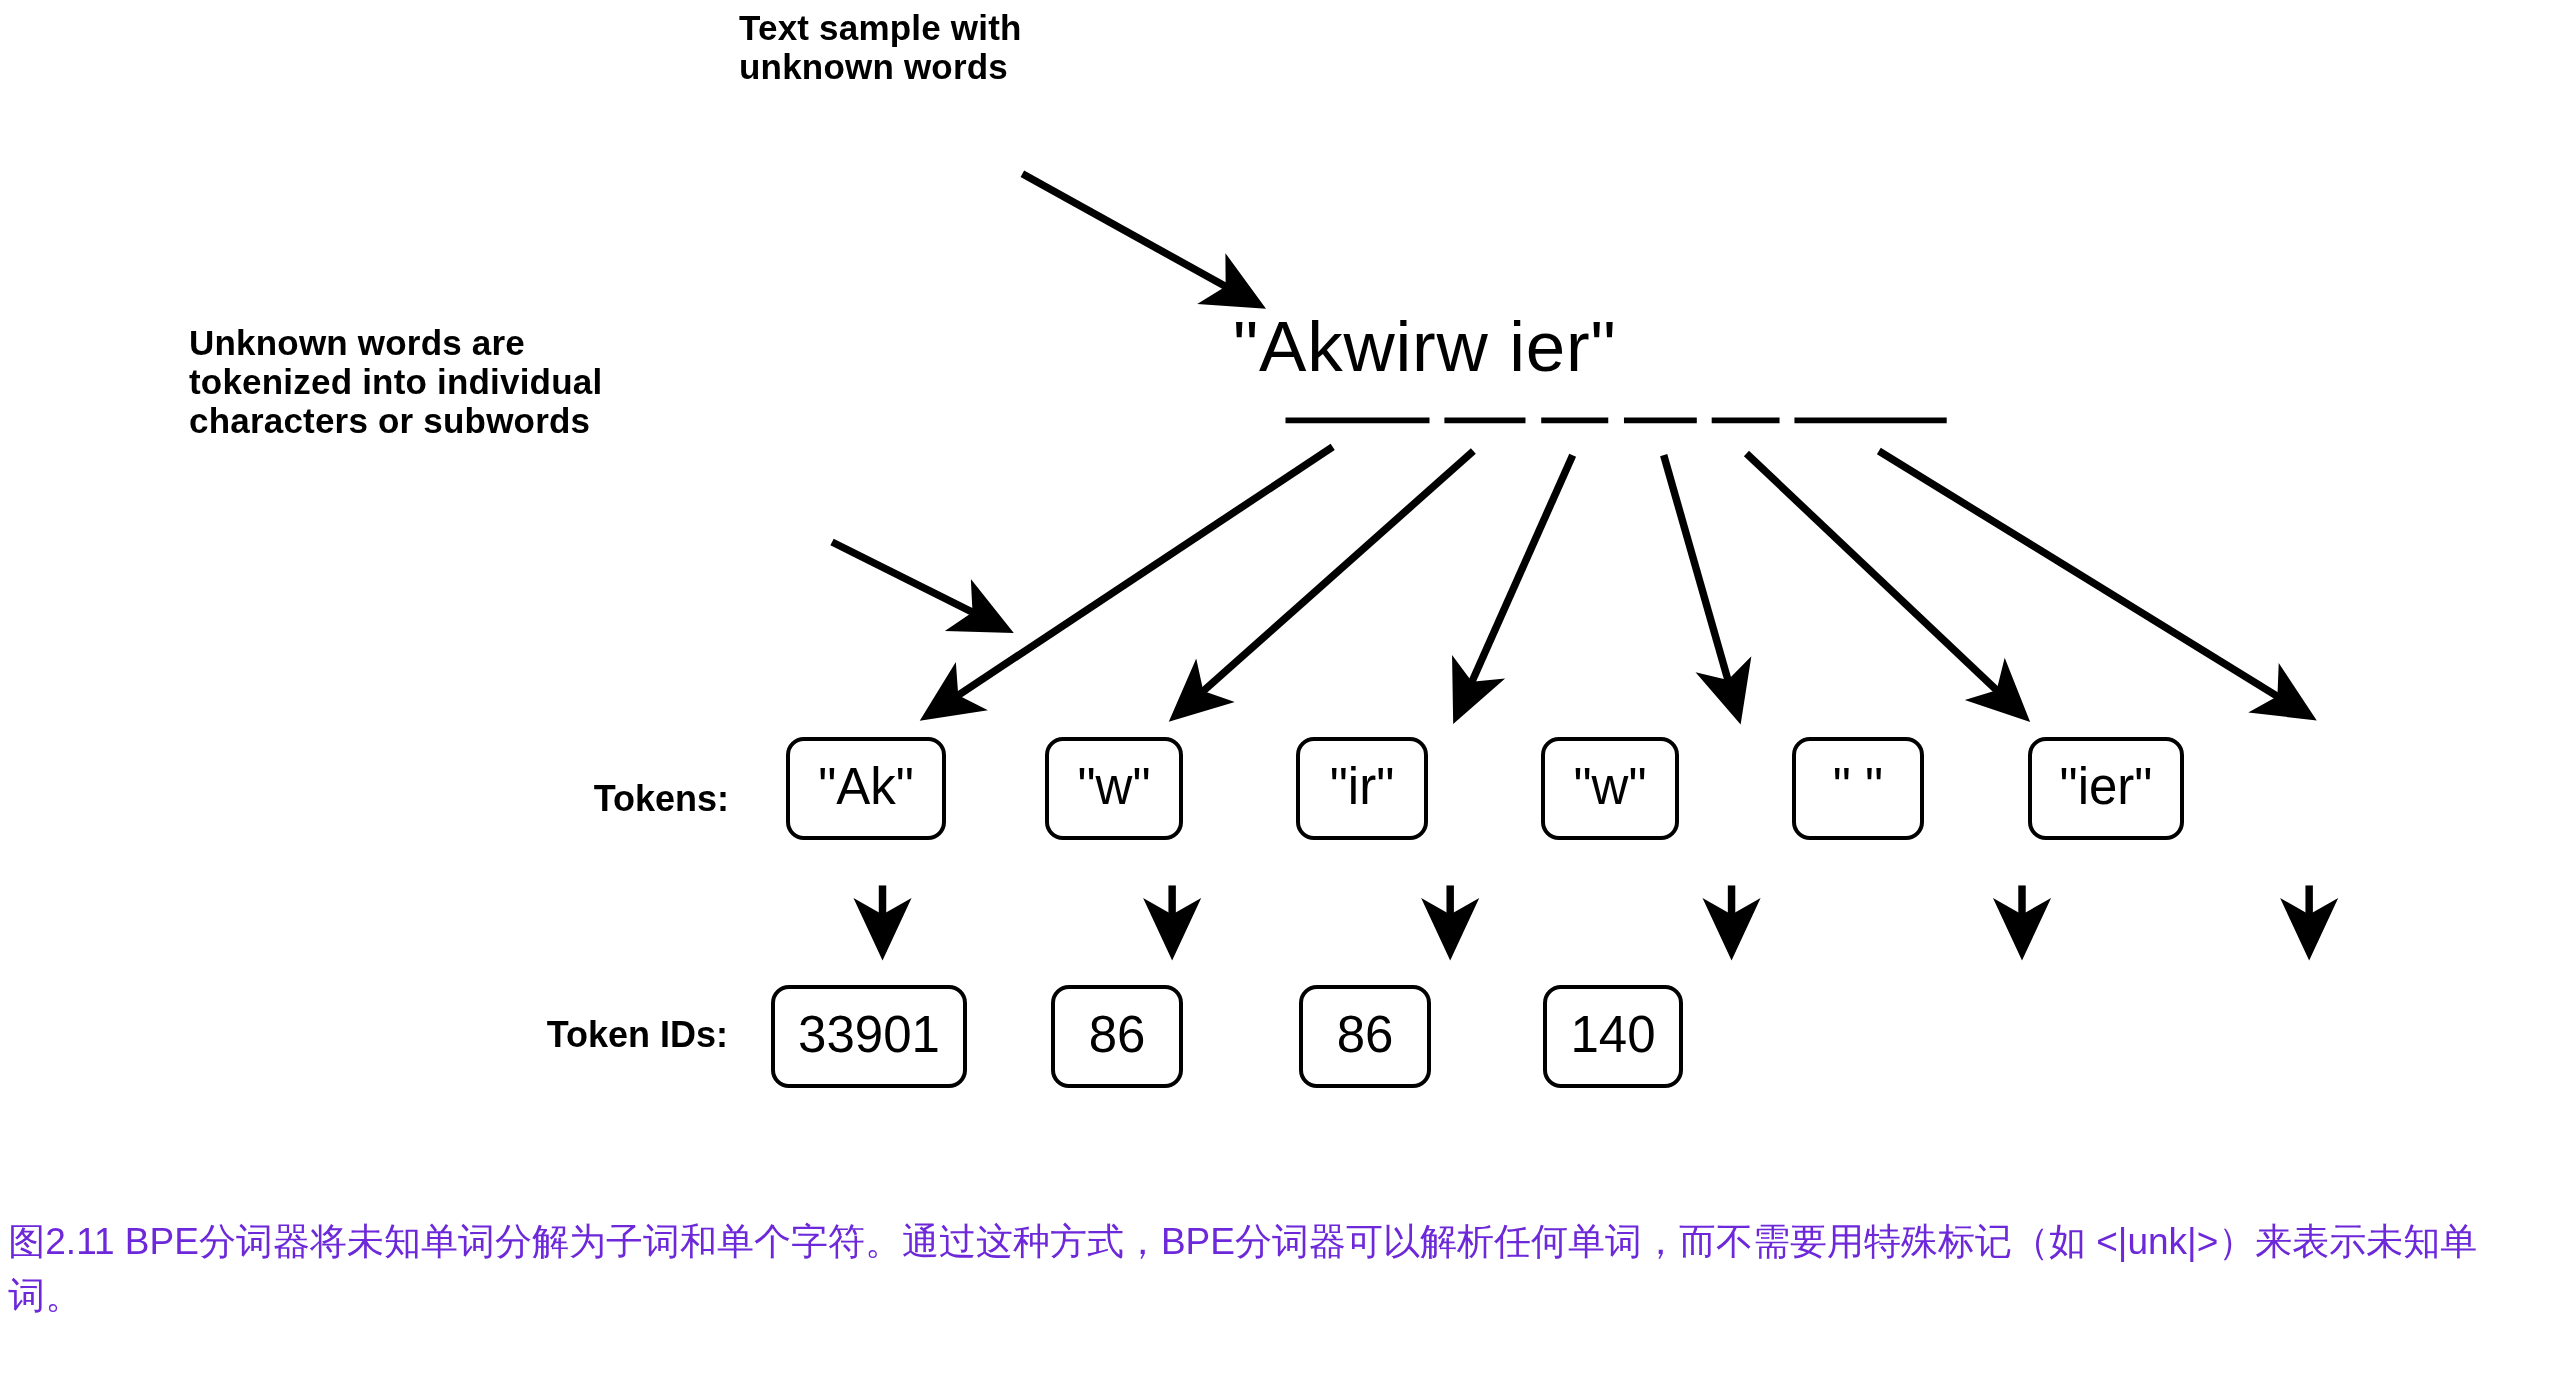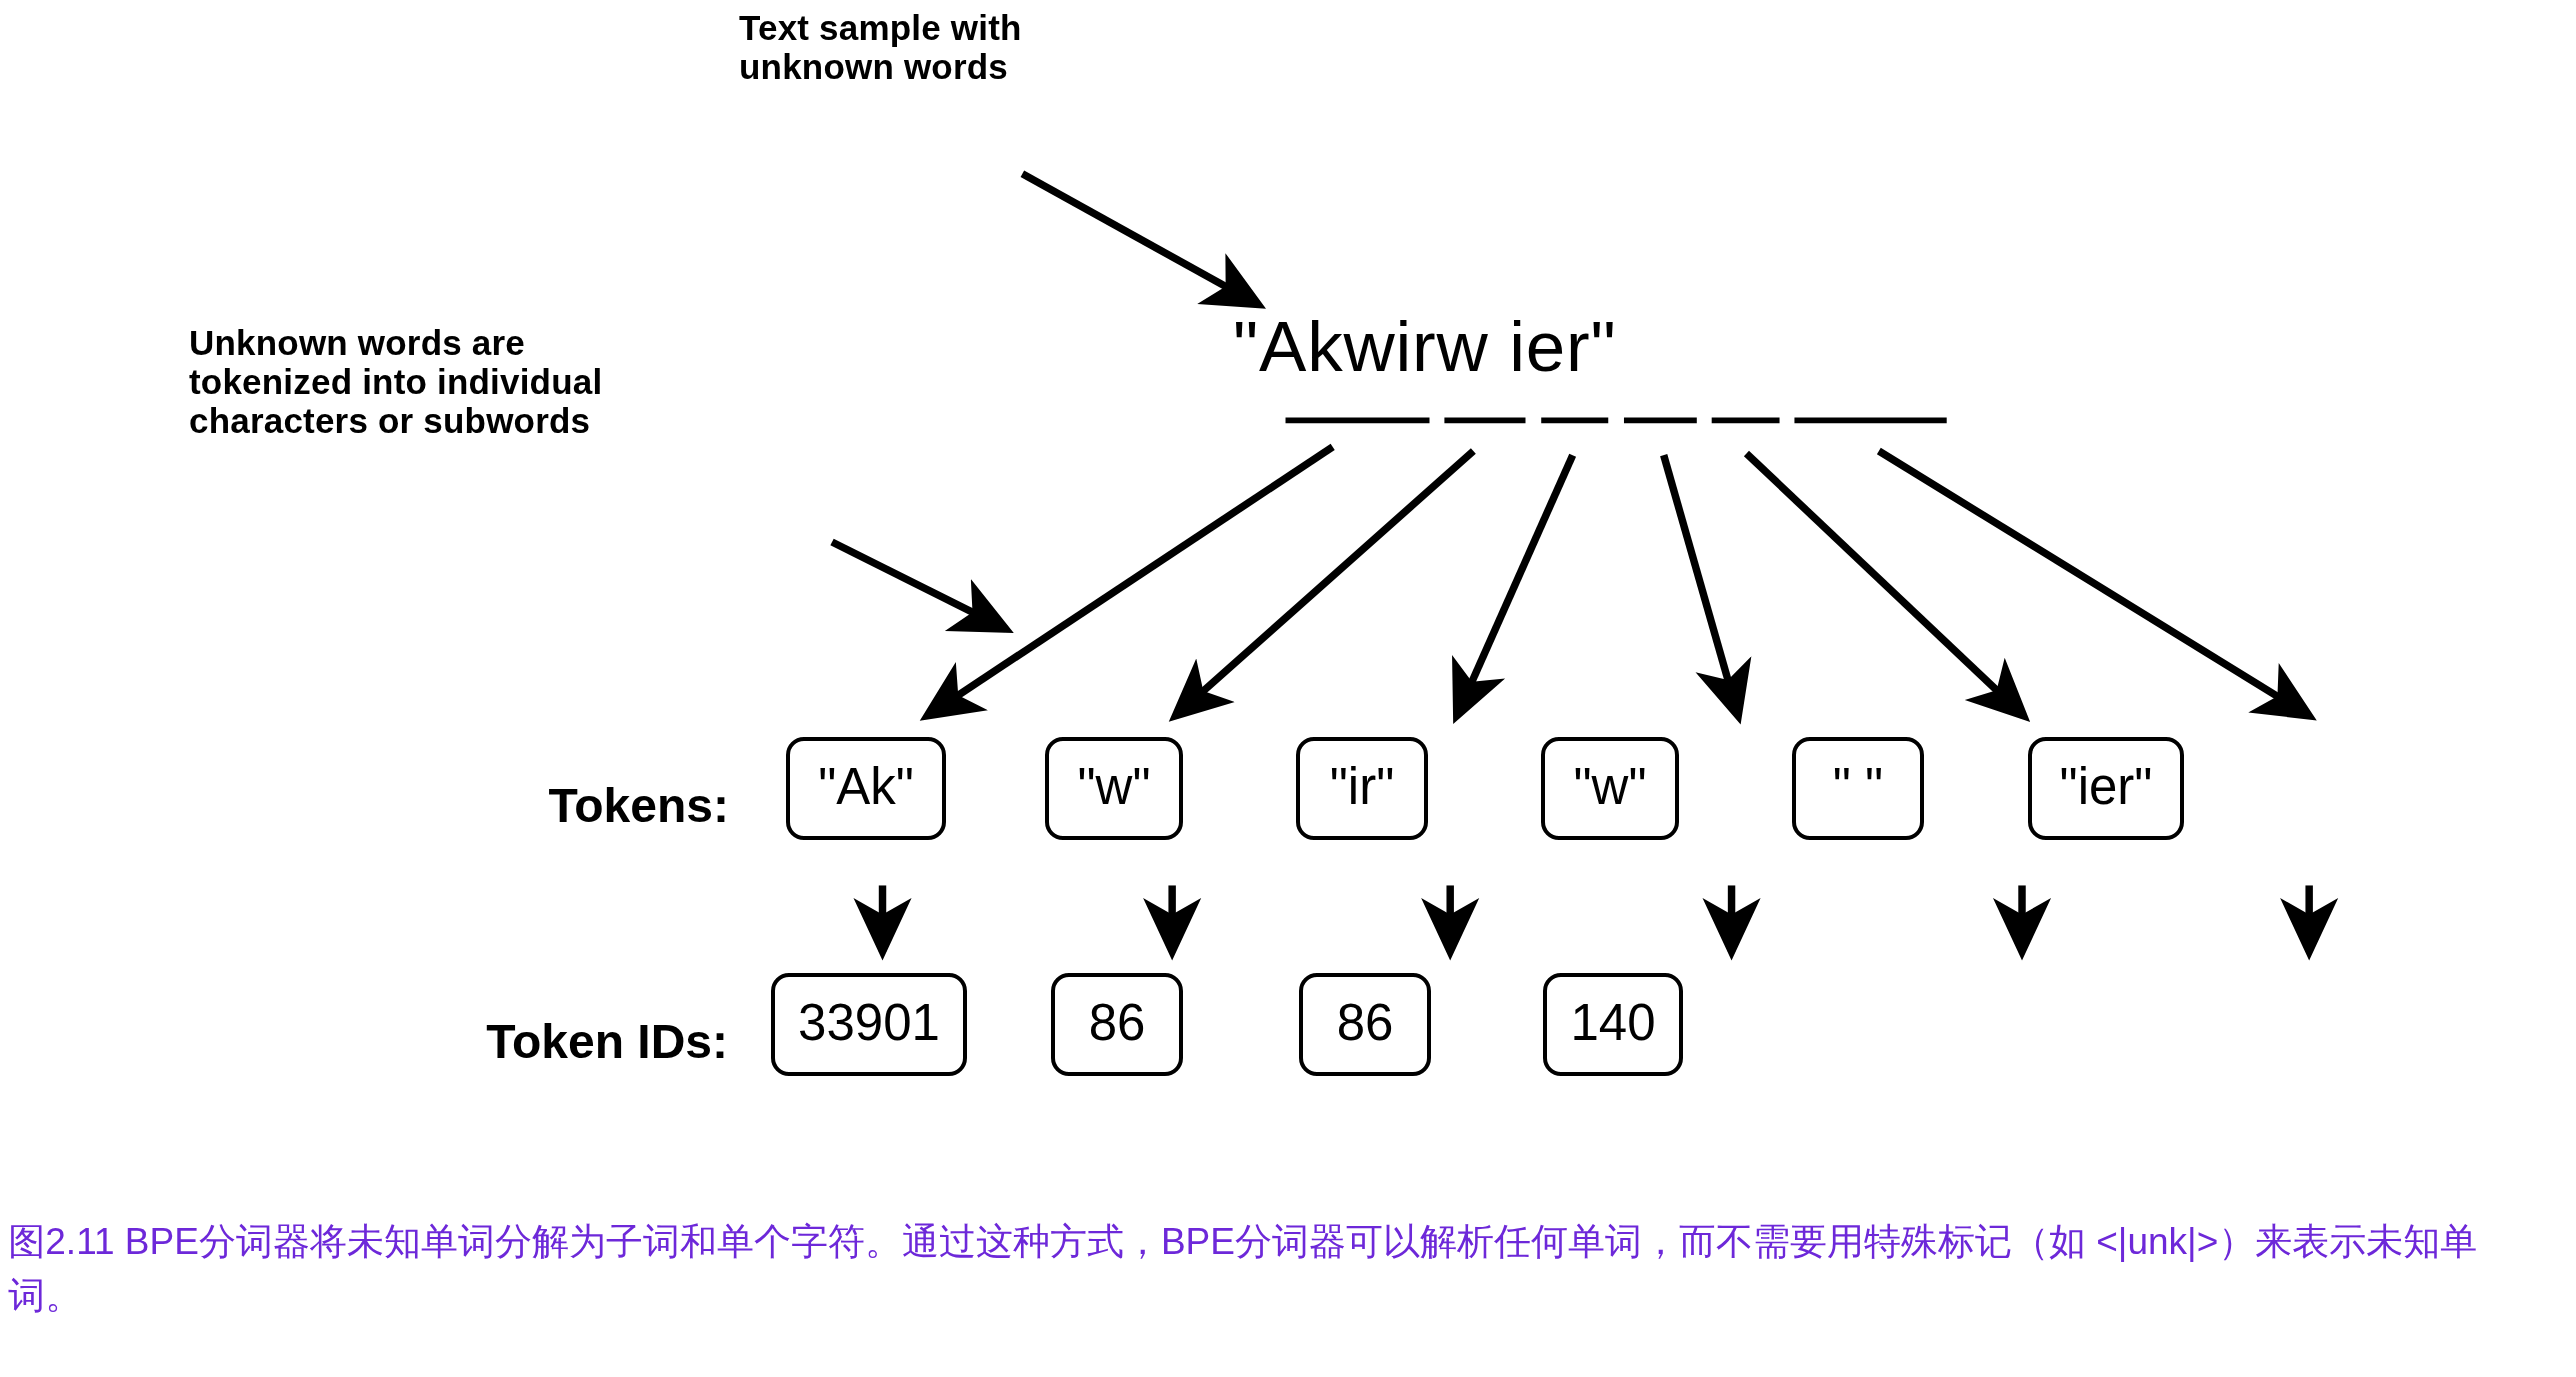--- a/index.html
+++ b/index.html
@@ -46,21 +46,21 @@
     font-size: 71px;
     font-weight: 400;
     letter-spacing: 0.8px;
     white-space: pre;
     font-family: "Liberation Sans", sans-serif;
   }
 
   .row-label {
     position: absolute;
     font-weight: bold;
-    font-size: 48px;
+    font-size: 36px;
     text-align: right;
     color: #000;
   }
   #label-tokens { left: 265px; top: 778px; width: 464px; }
   #label-ids { left: 207px; top: 1014px; width: 521px; }
 
   .boxrow {
     position: absolute;
     display: flex;
     gap: 0px;
@@ -87,20 +87,21 @@
   }
   .token-box {
     min-width: 132px;
     padding: 16.6px 28px 21.5px 28px;
     height: 103px;
   }
   .id-box {
     min-width: 132px;
     padding: 16.6px 23px 21.5px 23px;
     height: 103px;
+    margin-top: 12px;
   }
 
   .caption {
     position: absolute;
     left: 8.3px;
     top: 1215px;
     width: 2541px;
     font-size: 37px;
     line-height: 1.45;
     color: #6d28d9;

